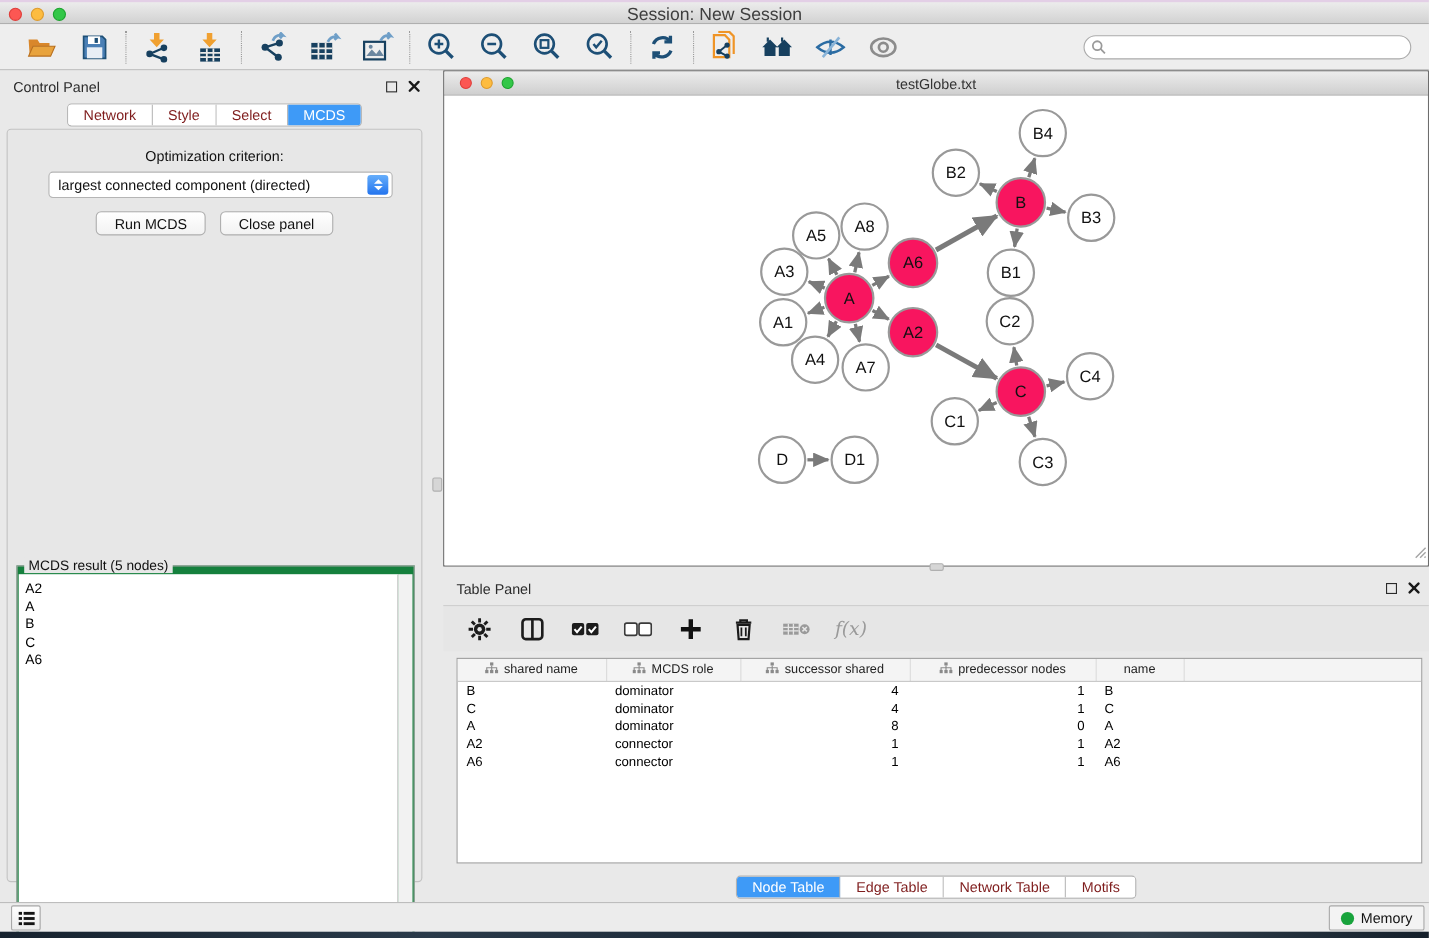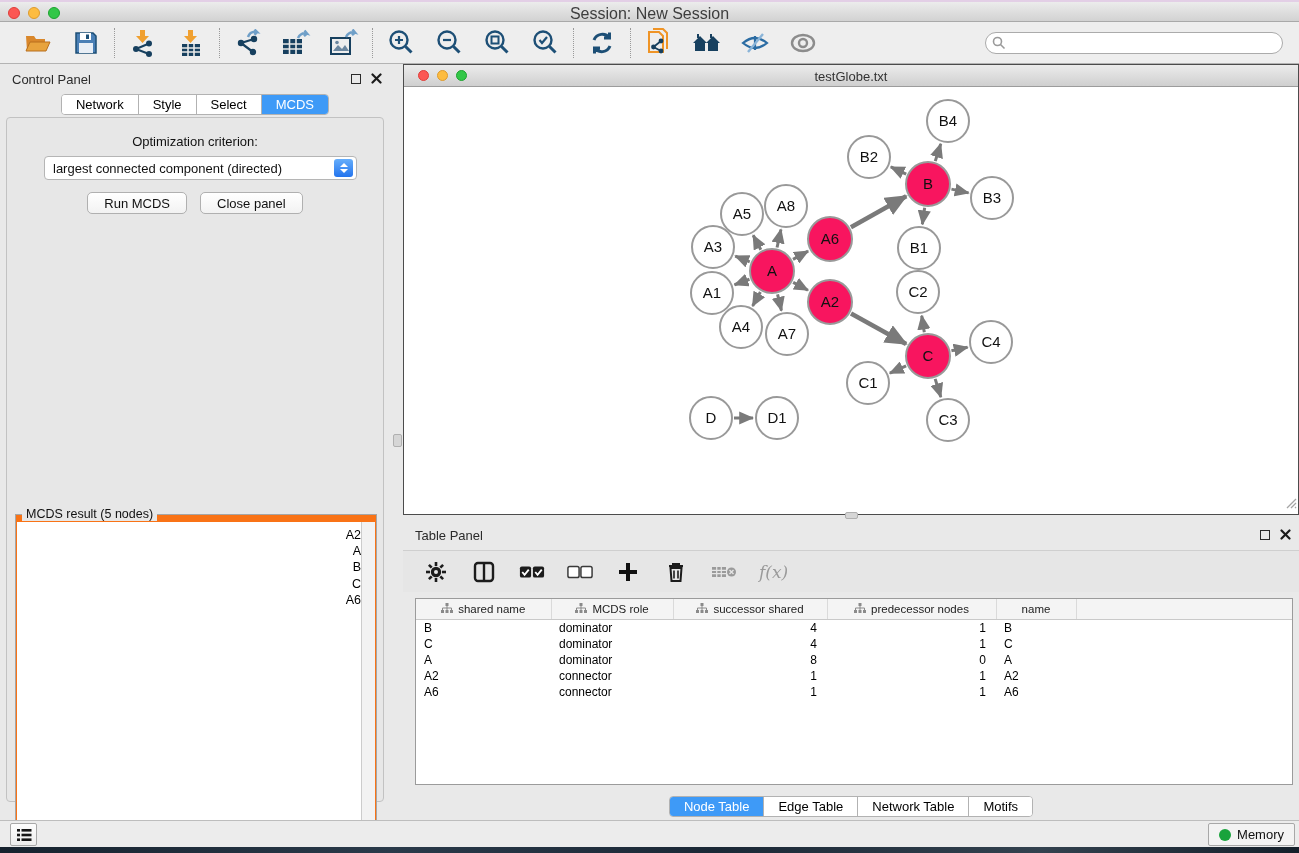--- a/index.html
+++ b/index.html
@@ -24,33 +24,33 @@
   #search-input { width:298px; height:22px; border:1px solid #ababab; border-radius:11px; background:#fff; padding:0 8px 0 24px; font-size:12px; outline:none; }
   #search-icon { position:absolute; left:7px; top:4px; }
 
   
   #control-panel { position:absolute; left:0; top:64px; width:390px; height:748px; background:#e9e9e9; }
   .panel-head { position:relative; height:30px; }
   .panel-title { position:absolute; left:12px; top:8px; font-size:13px; color:#2b2b2b; }
   .panel-btns { position:absolute; right:8px; top:9px; display:flex; gap:10px; align-items:center; }
   .seg-row { display:flex; justify-content:center; }
   .seg { display:flex; border:1px solid #b2b2b2; border-radius:4px; overflow:hidden; background:#fff; height:21px; }
-  .seg .tab { padding:2px 14px; font-size:13px; color:#000000; border-right:1px solid #b2b2b2; background:#fff; cursor:default; white-space:nowrap; }
+  .seg .tab { padding:2px 14px; font-size:13px; color:#7f1d1d; border-right:1px solid #b2b2b2; background:#fff; cursor:default; white-space:nowrap; }
   .seg .tab:last-child { border-right:none; }
   .seg .tab.active { background:#3e9af7; color:#fff; }
   #cp-content { position:absolute; left:6px; top:53px; width:378px; height:685px; background:#e7e7e7; border:1px solid #c2c2c2; border-radius:4px; }
   #opt-label { text-align:center; margin-top:16px; font-size:13px; color:#111; }
   #criterion-select { position:absolute; left:37px; top:38px; width:313px; height:24px; background:#fff; border:1px solid #b5b5b5; border-radius:4px; display:flex; align-items:center; }
   #criterion-select .val { flex:1; font-size:13px; padding-left:8px; color:#111; white-space:nowrap; overflow:hidden; }
   .stepper { width:19px; height:18px; margin-right:3px; border-radius:3px; background:linear-gradient(#66aefb,#2374ee); display:flex; flex-direction:column; align-items:center; justify-content:center; gap:2px; }
   .stepper i { width:0; height:0; border-left:4px solid transparent; border-right:4px solid transparent; }
   .stepper .up { border-bottom:4px solid #fff; } .stepper .dn { border-top:4px solid #fff; }
   #cp-buttons { position:absolute; left:0; top:74px; width:100%; display:flex; justify-content:center; gap:13px; }
   .mac-btn { height:22px; padding:0 16px; font-size:13px; color:#111; background:linear-gradient(#ffffff,#f2f2f2); border:1px solid #b0b0b0; border-radius:5px; }
-  #result-box { position:absolute; left:8px; top:396px; width:362px; height:338px; border:1px solid #a6a6a6; background:#f97316;text-align:right; }
+  #result-box { position:absolute; left:8px; top:396px; width:362px; height:338px; border:1px solid #a6a6a6; background:#15803d; }
   #result-legend { position:absolute; left:6px; top:-8px; background:#e7e7e7; padding:0 4px; font-size:12.5px; color:#111; }
   #result-list { position:absolute; left:1px; top:7px; right:14px; bottom:1px; background:#fff; border-right:1px solid #ccc; padding:5px 0 0 6px; }
   #result-scroll { position:absolute; top:7px; right:1px; bottom:1px; width:13px; background:#f2f2f2; }
   .result-item { font-size:12.5px; line-height:16.2px; color:#000; }
 
   
   #network-window { position:absolute; left:403px; top:64px; width:896px; height:451px; background:#fff; border:1px solid #4c4c4c; }
   #nw-titlebar { position:relative; height:22px; background:linear-gradient(#ececec,#cfcfcf); border-bottom:1px solid #9c9c9c; }
   #nw-titlebar .tl-dots{ left:14px; top:5px; }
   #nw-title { position:absolute; left:0; right:0; top:4px; text-align:center; font-size:13px; color:#333; }

